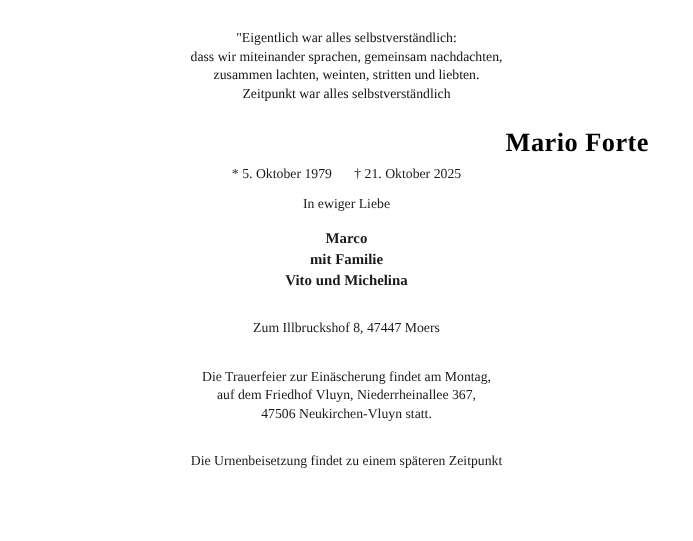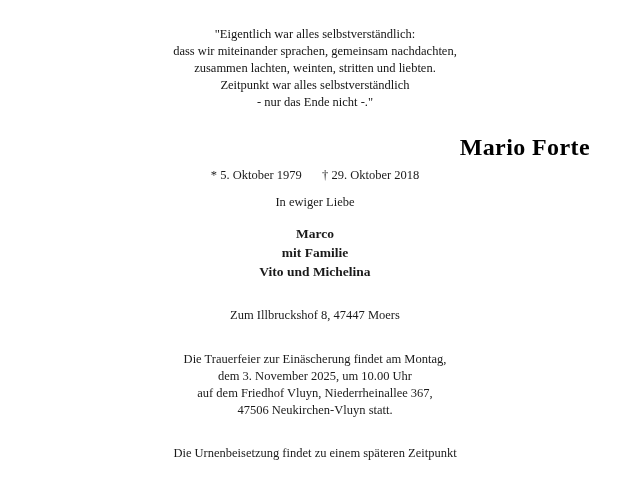--- a/index.html
+++ b/index.html
@@ -87,46 +87,44 @@
 <body>
 
 <div class="page">
   <div class="notice">
 
     <div class="quote">
       <div>"Eigentlich war alles selbstverständlich:</div>
       <div>dass wir miteinander sprachen, gemeinsam nachdachten,</div>
       <div>zusammen lachten, weinten, stritten und liebten.</div>
       <div>Zeitpunkt war alles selbstverständlich</div>
-      <div>- nur das Ende nicht -."</div>
     </div>
 
     <div class="name">Mario Forte</div>
 
     <div class="dates">
       <span>* 5. Oktober 1979</span>
       <span class="sep"></span>
-      <span>† 29. Oktober 2018</span>
+      <span>† 21. Oktober 2025</span>
     </div>
 
     <div class="love-intro">In ewiger Liebe</div>
 
     <div class="family">
       <div>Marco</div>
       <div>mit Familie</div>
       <div>Vito und Michelina</div>
     </div>
 
     <div class="block condolence">
       <div>Zum Illbruckshof 8, 47447 Moers</div>
     </div>
 
     <div class="block ceremony">
       <div>Die Trauerfeier zur Einäscherung findet am Montag,</div>
-      <div>dem 3. November 2025, um 10.00 Uhr</div>
       <div>auf dem Friedhof Vluyn, Niederrheinallee 367,</div>
       <div>47506 Neukirchen-Vluyn statt.</div>
     </div>
 
     <div class="block urn">
       <div>Die Urnenbeisetzung findet zu einem späteren Zeitpunkt</div>
 
     </div>
 
   </div>

